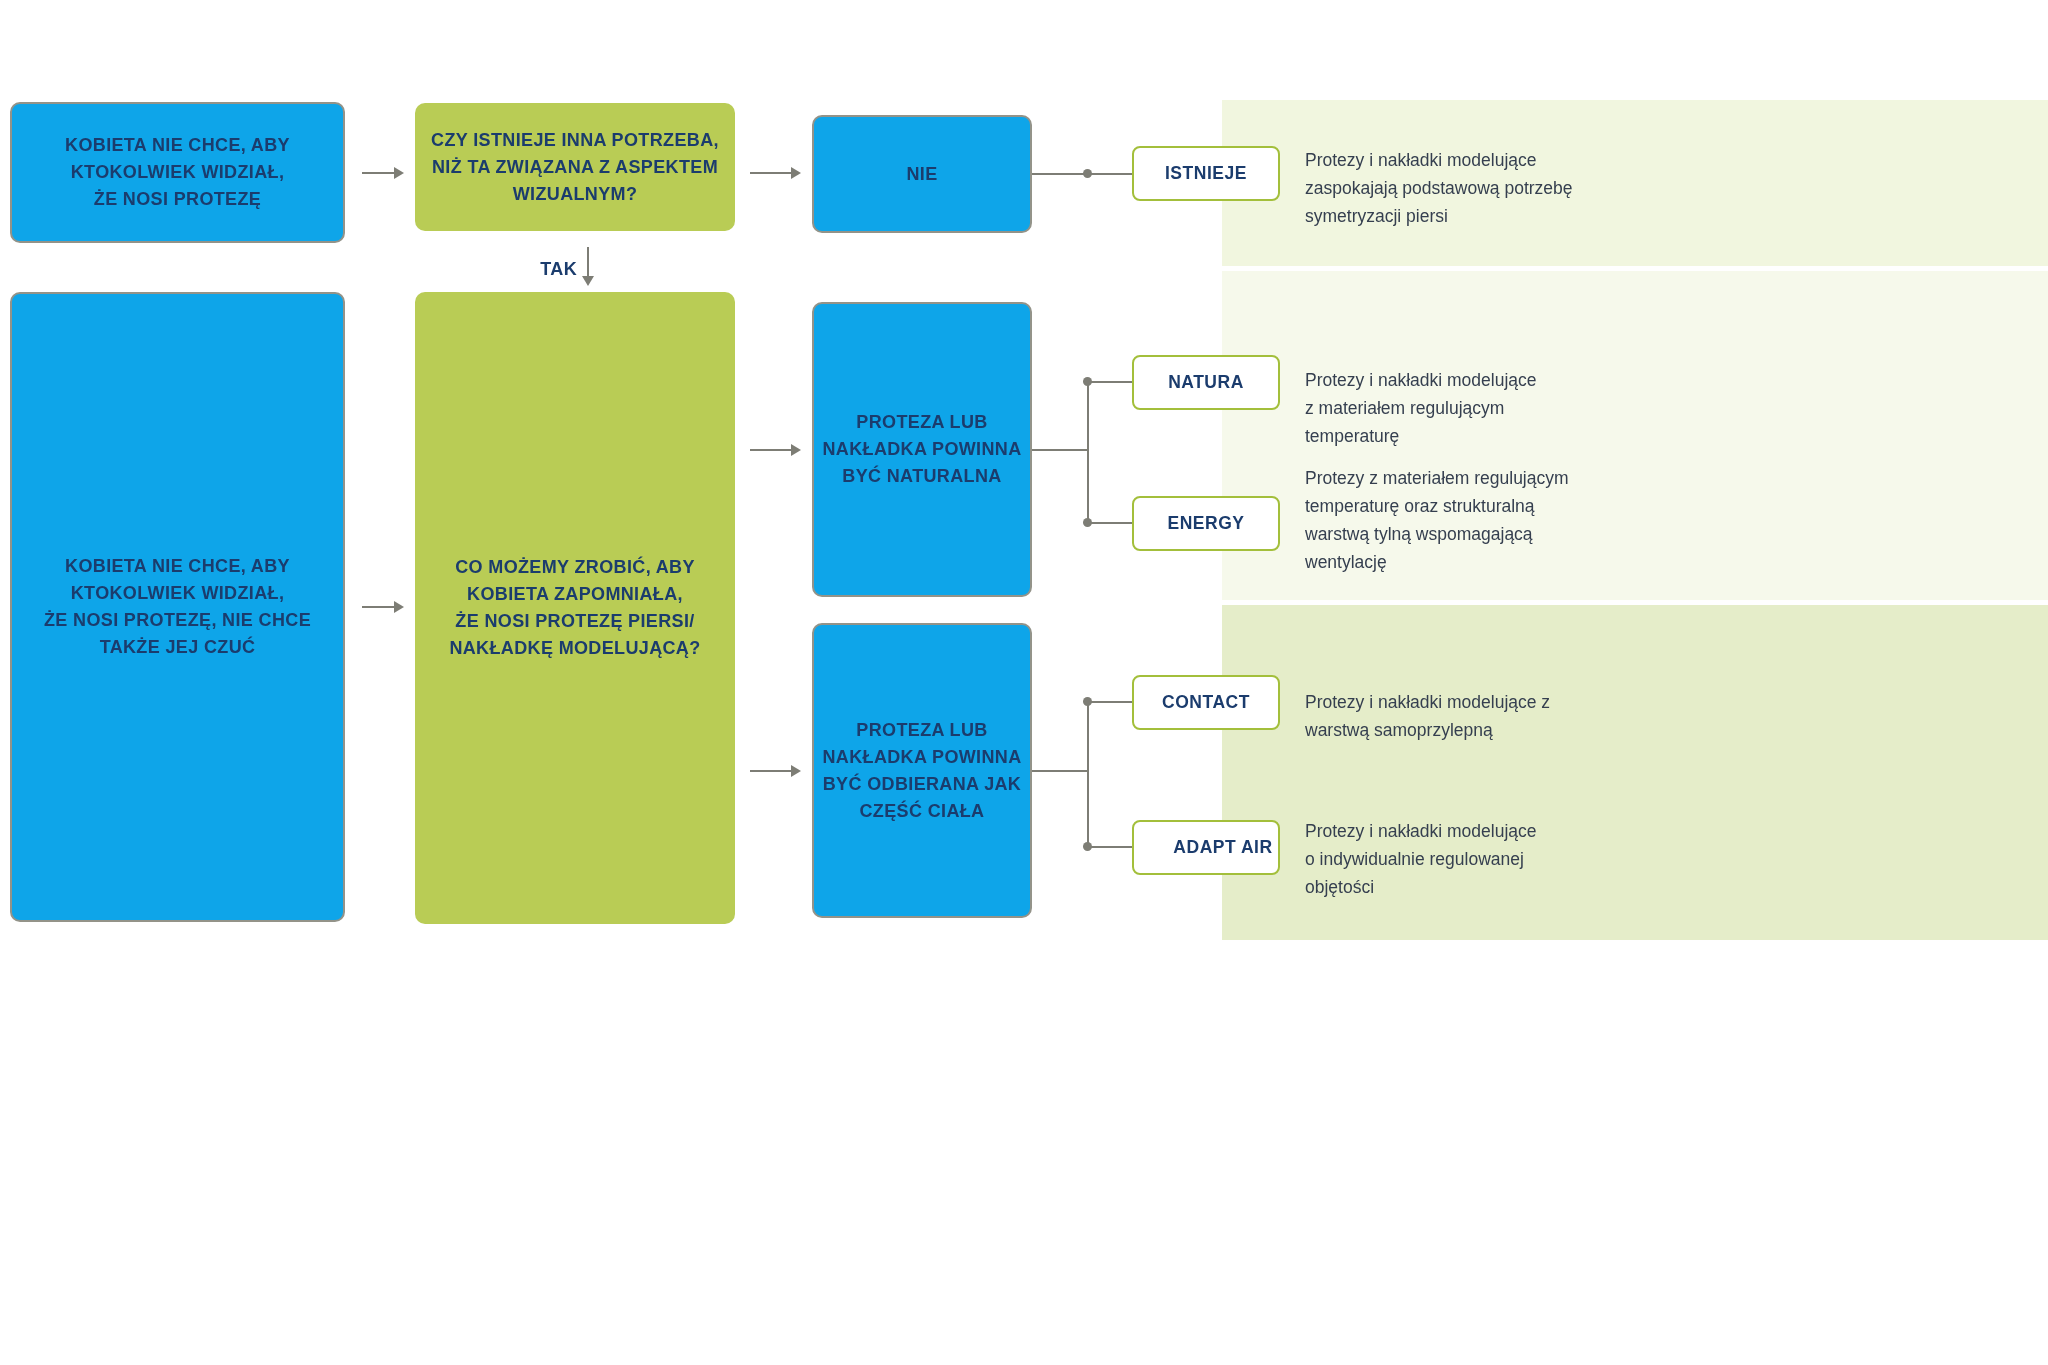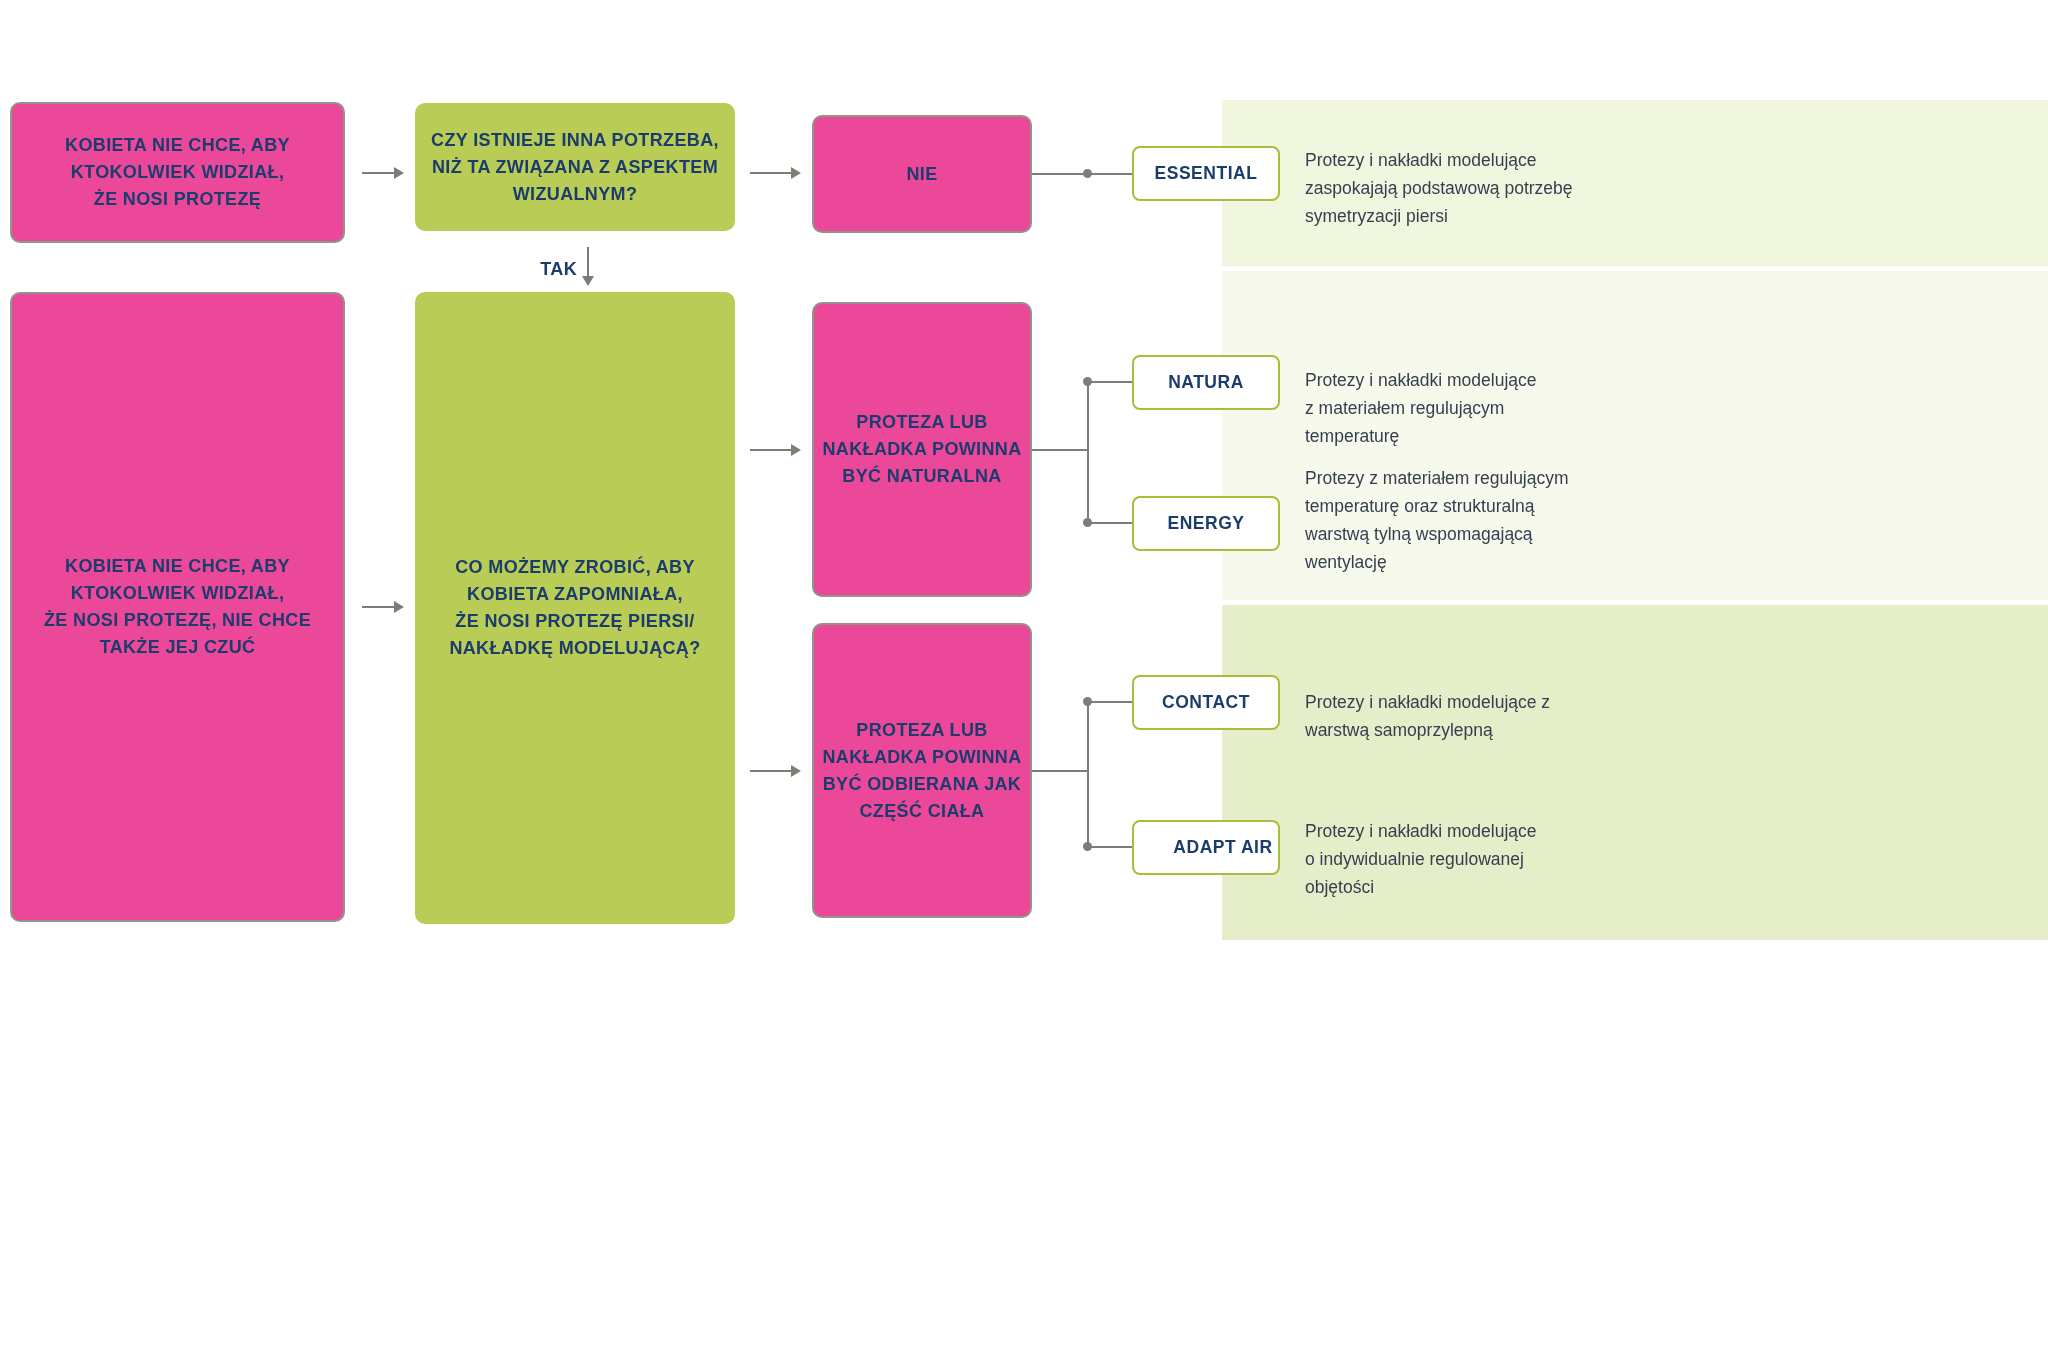--- a/index.html
+++ b/index.html
@@ -15,21 +15,21 @@
   .s2 { top:271px;  height:329px; background:var(--strip-middle, #f6f9eb); }
   .s3 { top:605px;  height:335px; background:var(--strip-bottom, #e5edc9); }
 
   .box {
     position:absolute; display:flex; align-items:center; justify-content:center;
     text-align:center; white-space:pre-line;
     font-weight:bold; color:var(--navy, #1b3c6d);
     font-size:18px; line-height:27px; letter-spacing:0.02em;
     border-radius:10px; padding:8px;
   }
-  .outline { background:#ec4899; border:2px solid var(--gray-border, #939389); }
+  .outline { background:#0ea5e9; border:2px solid var(--gray-border, #939389); }
   .green   { background:var(--green-fill, #b9cc55); border:none; }
 
   .product {
     position:absolute; left:1132px; width:148px; height:55px;
     background:#ffffff; border:2px solid var(--green-border, #a3bf3b); border-radius:8px;
     display:flex; align-items:center; justify-content:center;
     font-weight:bold; color:var(--navy, #1b3c6d); font-size:17.5px; letter-spacing:0.03em;
     white-space:nowrap;
   }
 
@@ -85,21 +85,21 @@
 NIŻ TA ZWIĄZANA Z ASPEKTEM
 WIZUALNYM?</div>
 
   <div class="arrow-right" style="left:750px; top:172px; width:42px;"></div>
 
   <div class="box outline" style="left:812px; top:115px; width:220px; height:118px;">NIE</div>
 
   <div class="hline" style="left:1032px; top:173px; width:100px;"></div>
   <div class="dot" style="left:1083px; top:169px;"></div>
 
-  <div class="product" style="top:146px;">ESSENTIAL</div>
+  <div class="product" style="top:146px;">ISTNIEJE</div>
   <div class="desc" style="top:146px;">Protezy i nakładki modelujące
 zaspokajają podstawową potrzebę
 symetryzacji piersi</div>
 
   <div class="yes-label" style="left:512px; top:259px; width:65px;">TAK</div>
   <div class="arrow-down" style="left:587px; top:247px; height:30px;"></div>
 
   <div class="box outline" style="left:10px; top:292px; width:335px; height:630px;">KOBIETA NIE CHCE, ABY
 KTOKOLWIEK WIDZIAŁ,
 ŻE NOSI PROTEZĘ, NIE CHCE

